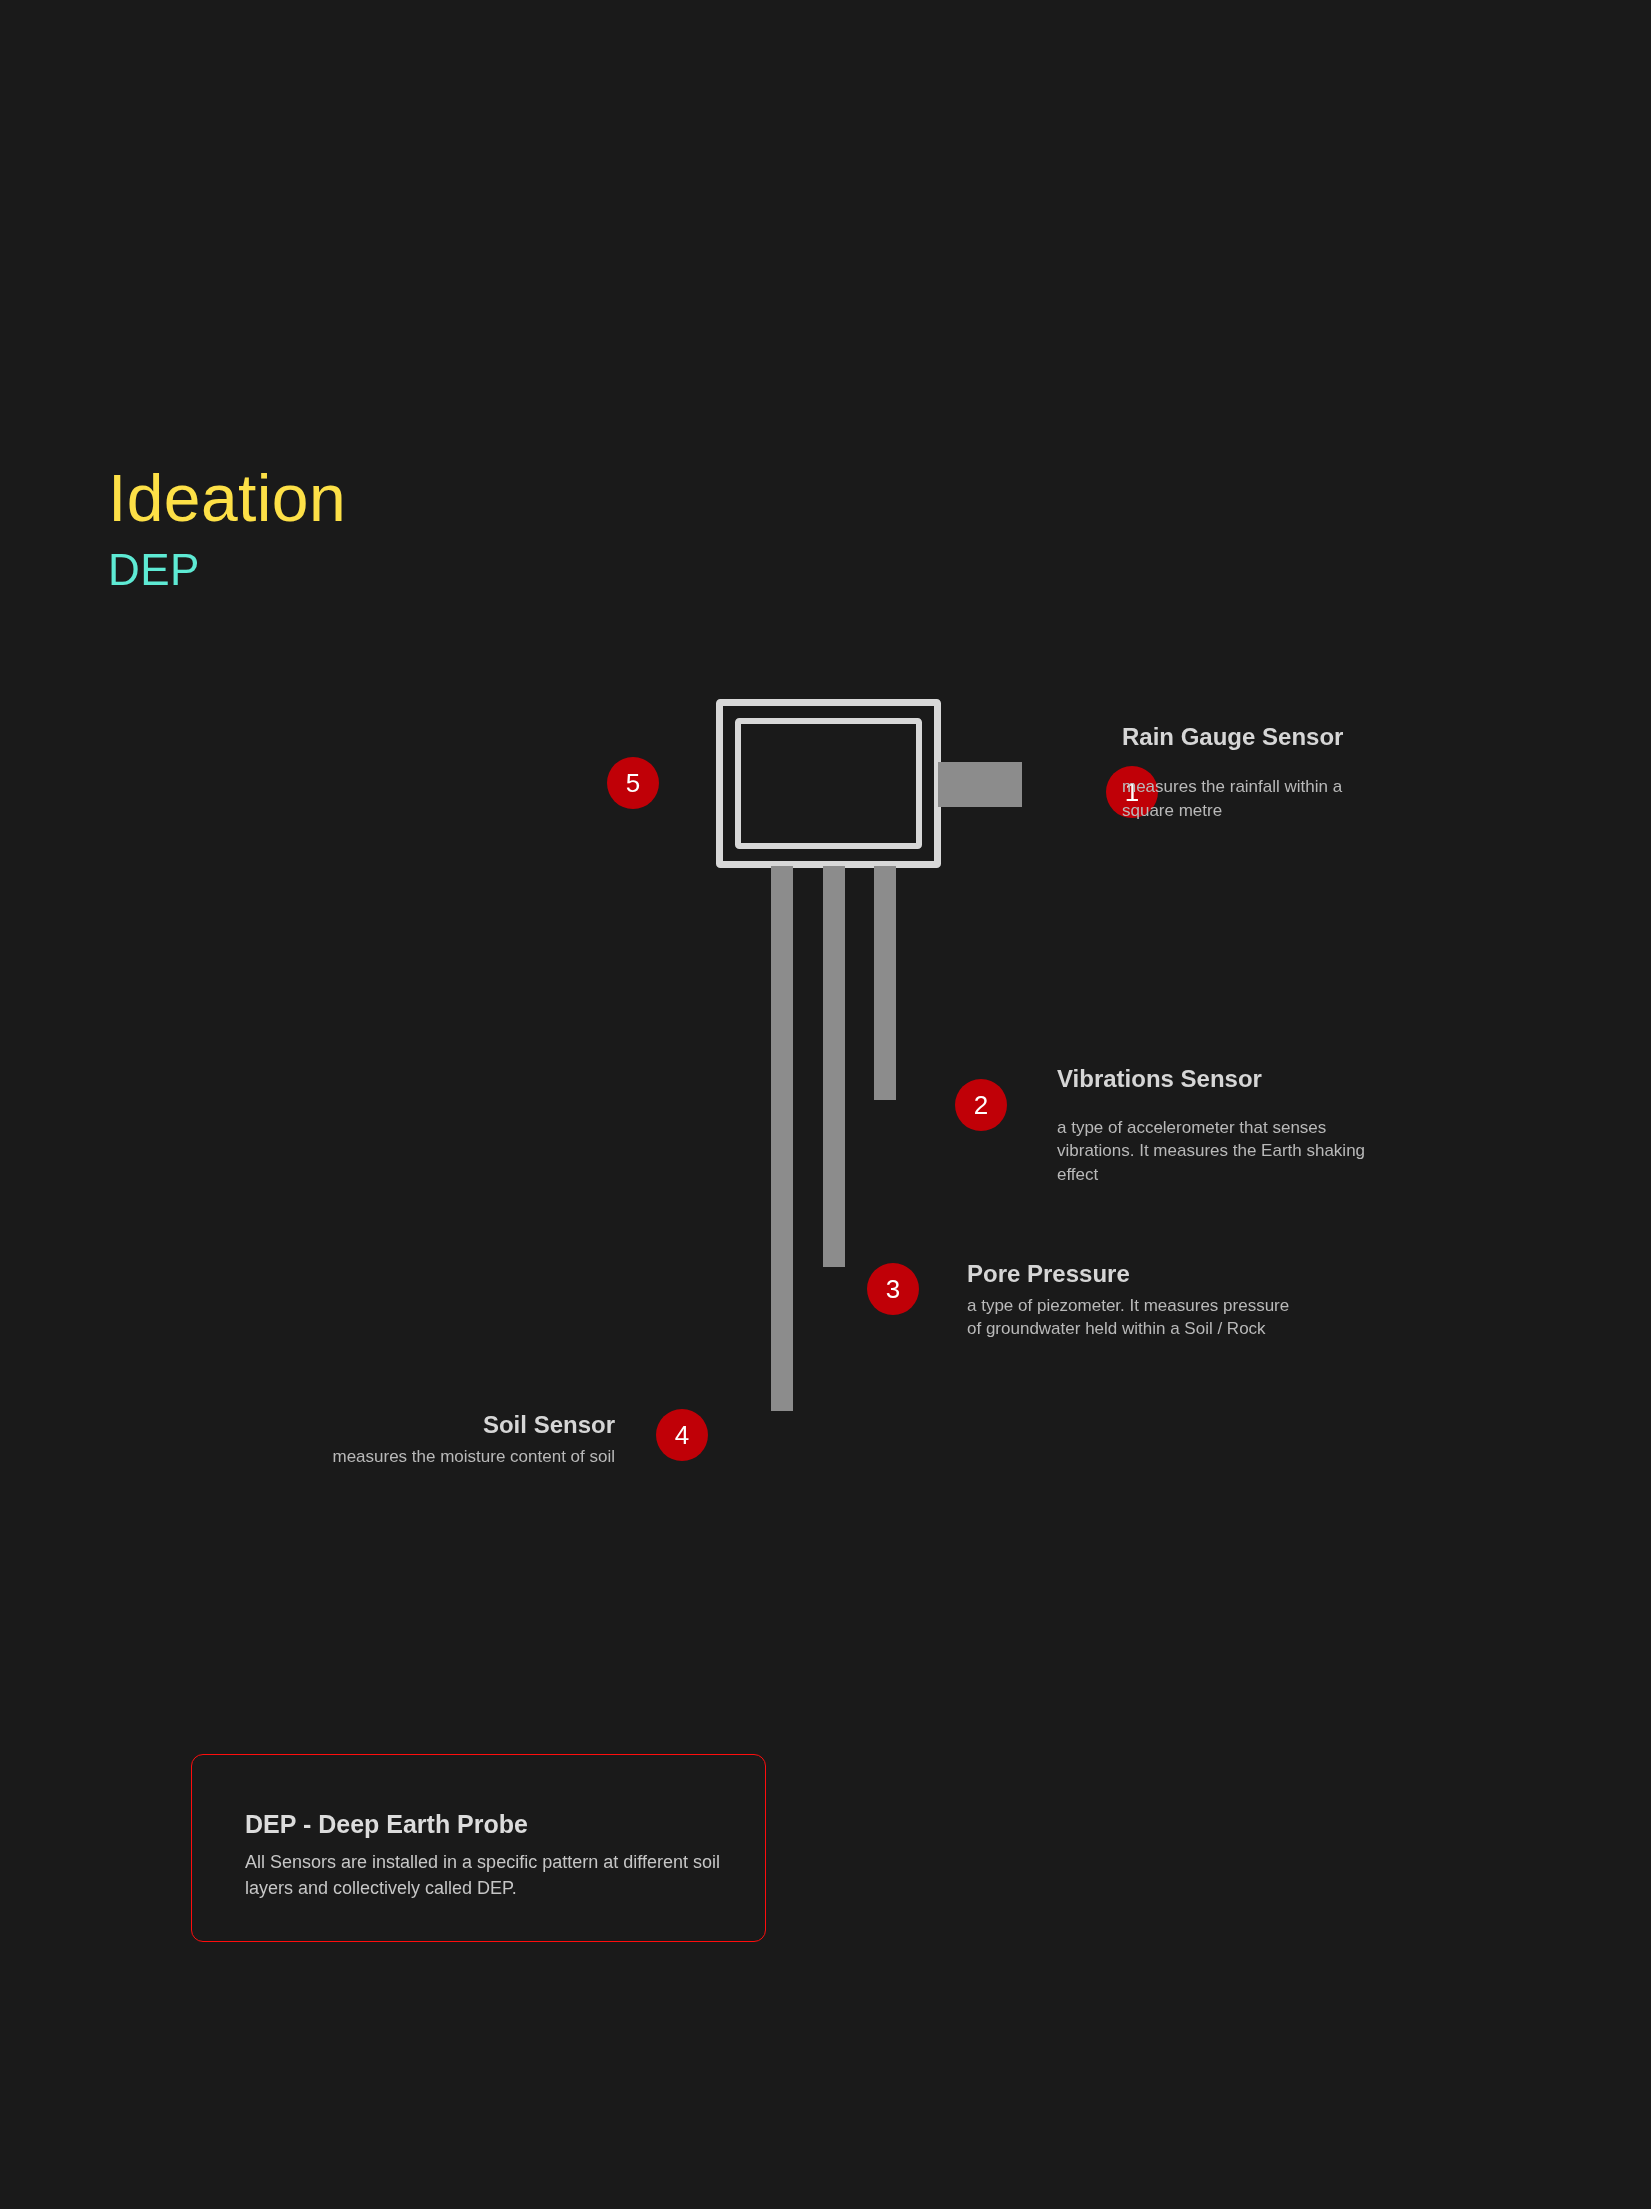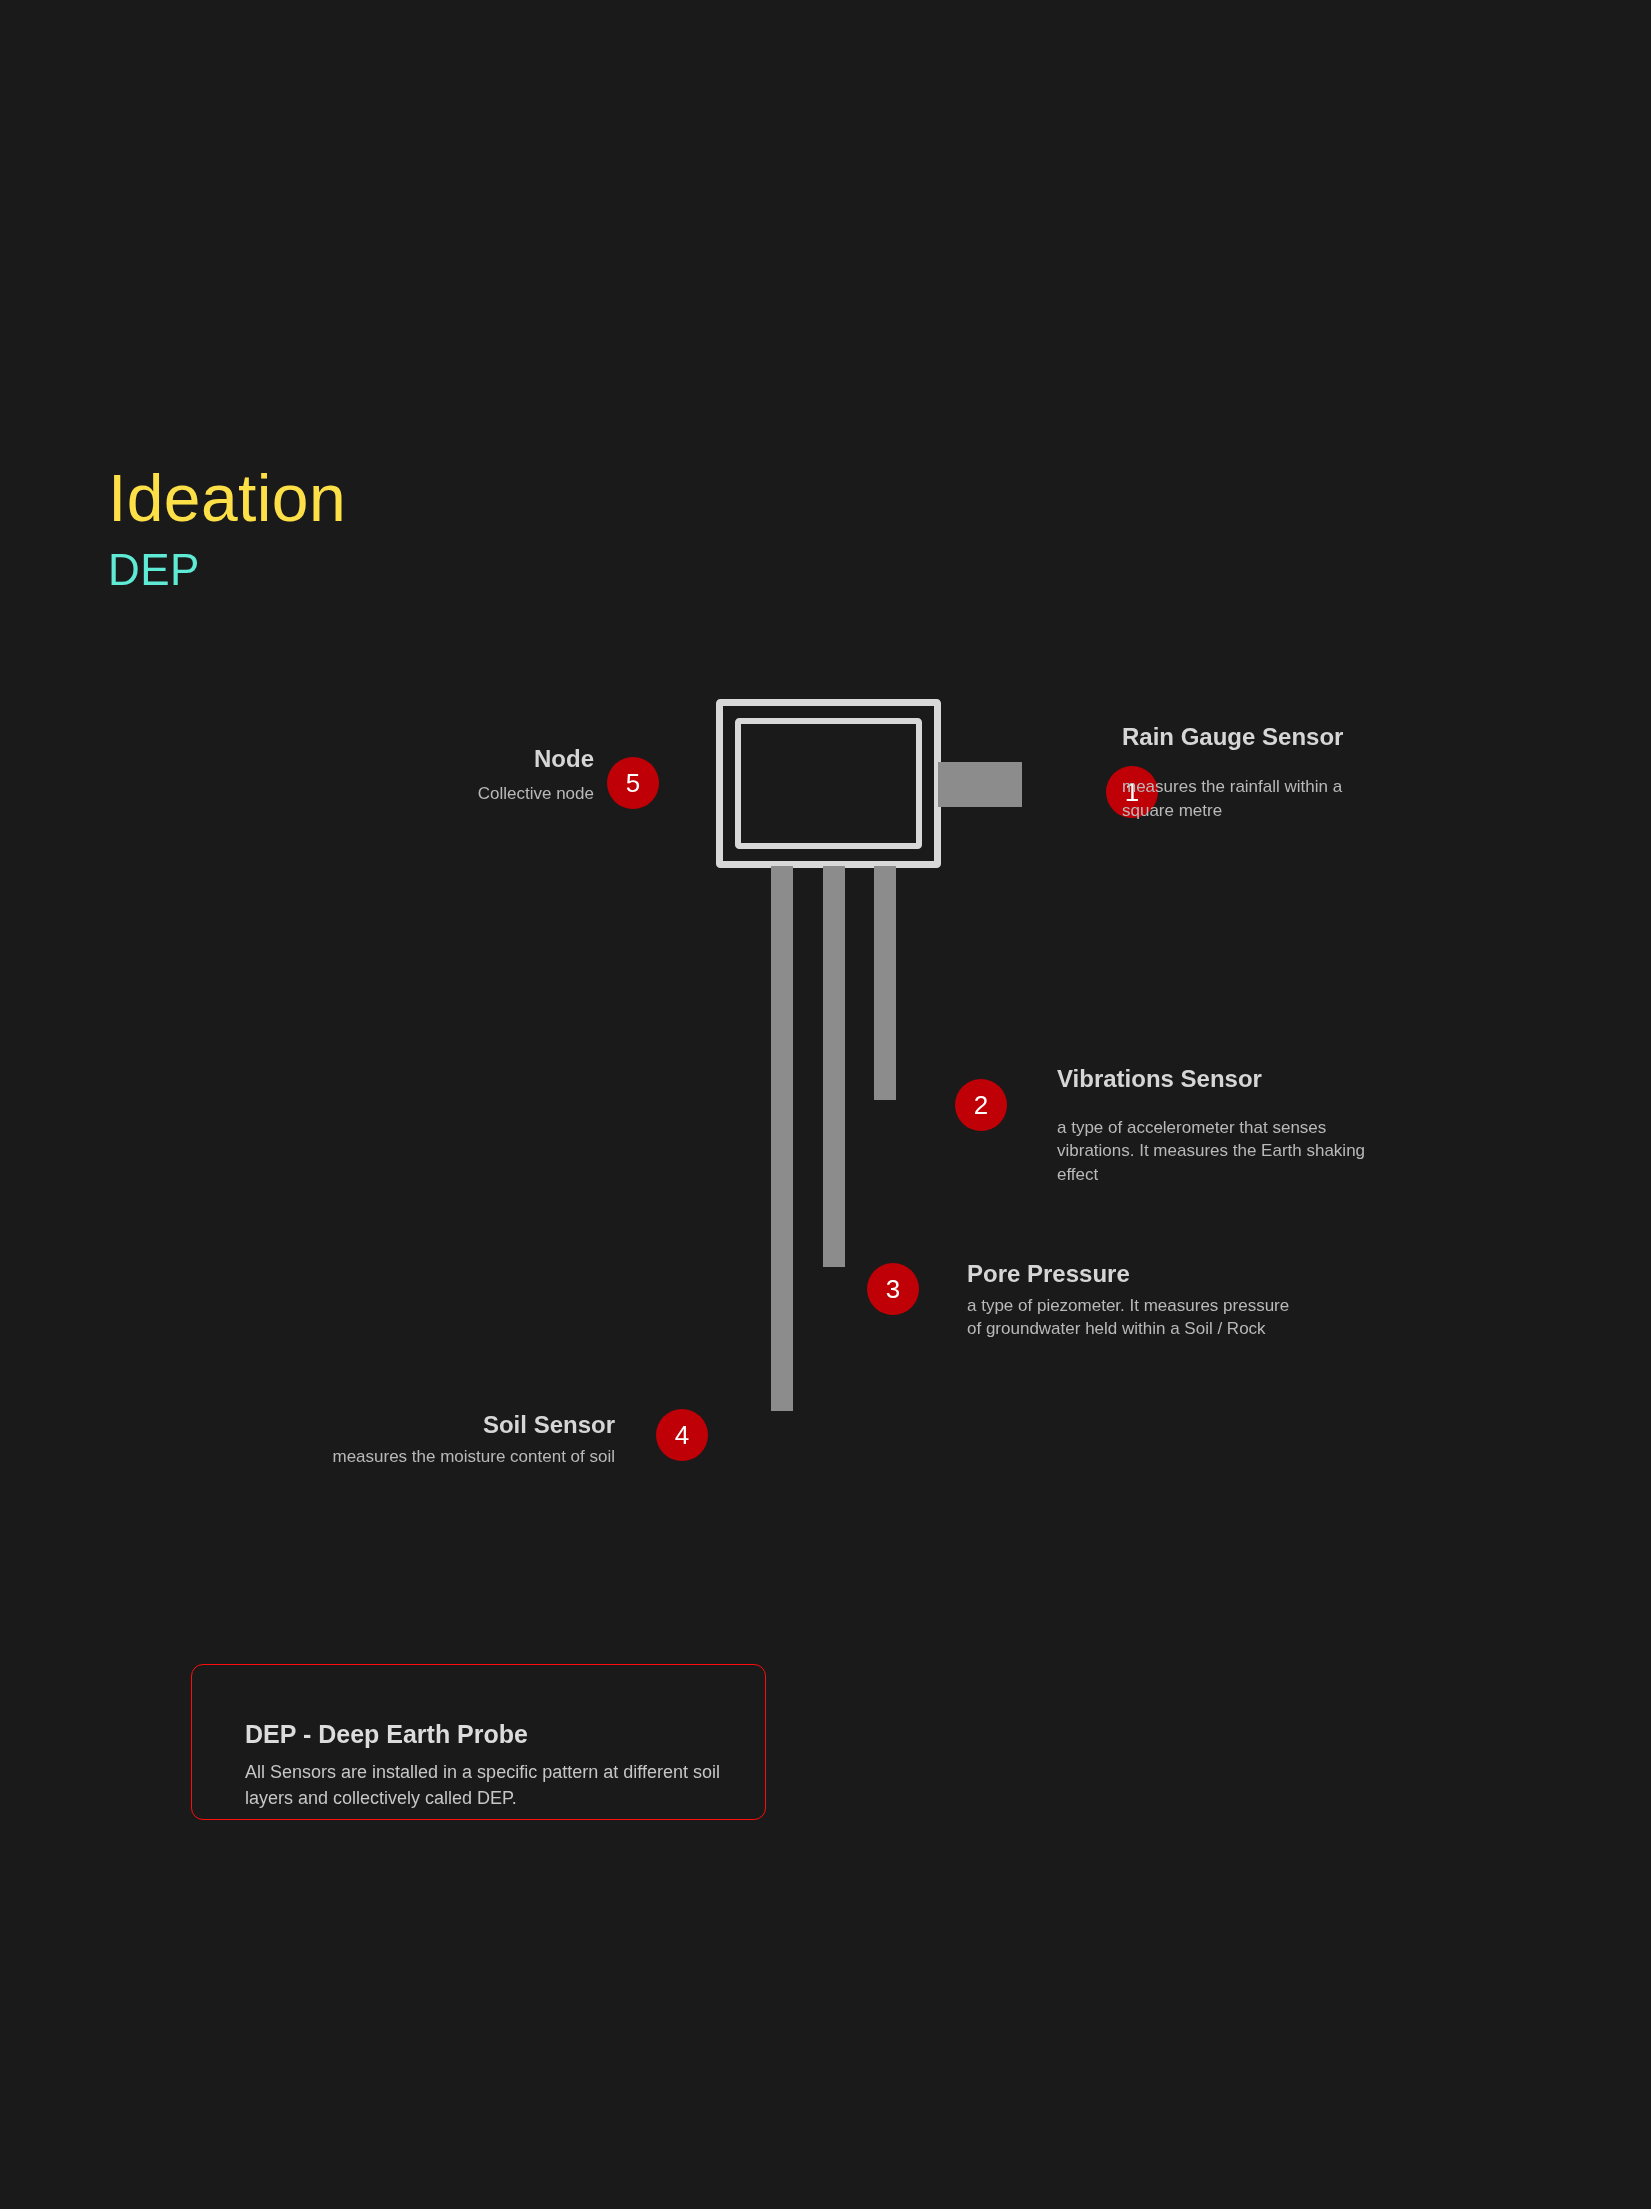--- a/index.html
+++ b/index.html
@@ -163,21 +163,21 @@
 
   
   .info-card {
     position: absolute;
     border: 1.7px solid #ff0d0d;
     border-radius: 12px;
     box-sizing: border-box;
     background: transparent;
     padding: 0;
   }
-  .info-card-1 { left: 191px;  top: 1664px; width: 575px; height: 156px; padding-left: 31px; }
+  .info-card-1 { left: 191px;  top: 1754px; width: 575px; height: 188px; padding-left: 31px; }
   .info-card-2 { left: 892px; top: 1732px; width: 575px; height: 200px; }
 
   .info-card .card-title {
     position: absolute;
     left: 53px;
     top: 57px;
     font-size: 25px;
     font-weight: 700;
     color: #dcdcdc;
     line-height: 1;
@@ -223,24 +223,20 @@
   <div class="probe-rod rod-long"></div>
   <div class="probe-rod rod-mid"></div>
   <div class="probe-rod rod-short"></div>
 
   <div class="badge badge-1">1</div>
   <div class="badge badge-2">2</div>
   <div class="badge badge-3">3</div>
   <div class="badge badge-4">4</div>
   <div class="badge badge-5">5</div>
 
-  <div class="callout callout-node align-right">
-    <p class="callout-title">Node</p>
-    <p class="callout-desc">Collective node</p>
-  </div>
 
   <div class="callout callout-rain">
     <p class="callout-title">Rain Gauge Sensor</p>
     <p class="callout-desc">measures the rainfall within a square metre</p>
   </div>
 
   <div class="callout callout-vibration">
     <p class="callout-title">Vibrations Sensor</p>
     <p class="callout-desc">a type of accelerometer that senses vibrations. It measures the Earth shaking effect</p>
   </div>

